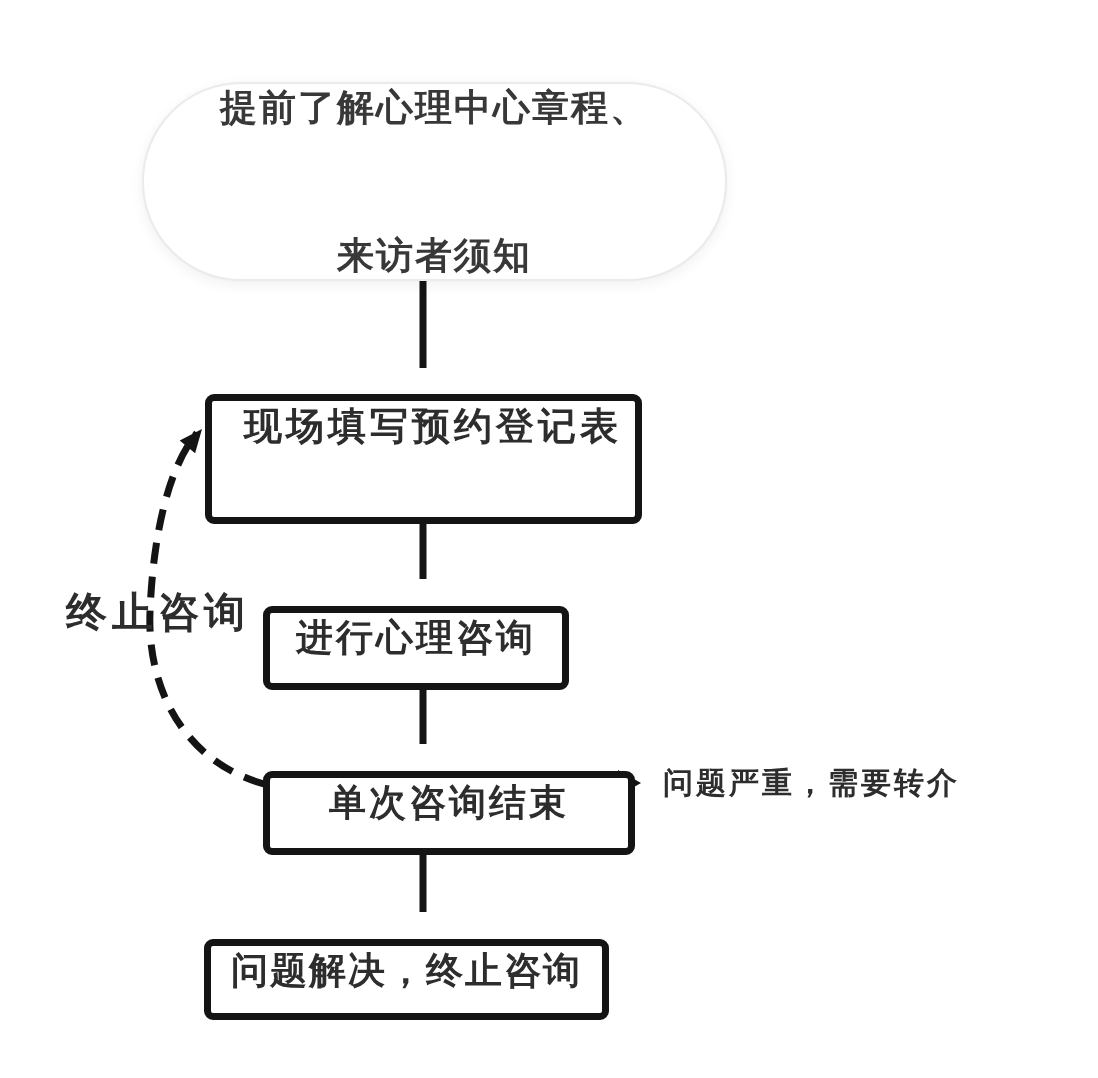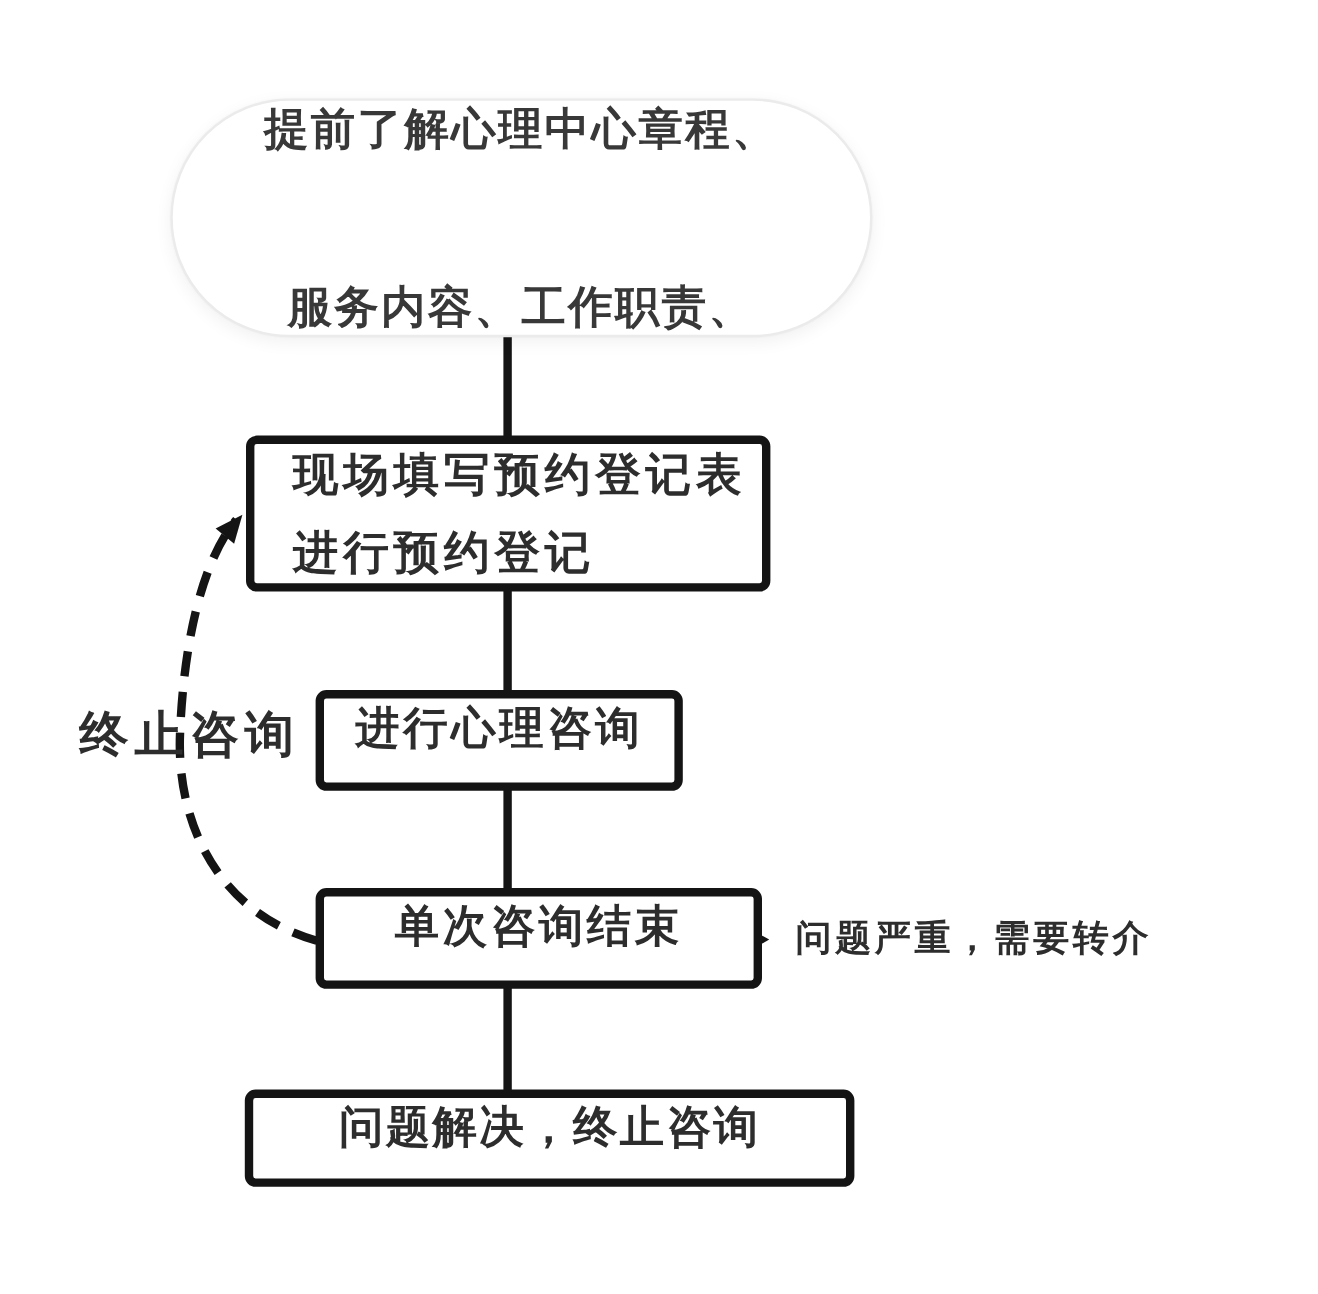--- a/index.html
+++ b/index.html
@@ -48,20 +48,21 @@
     align-items: center;
     text-align: center;
     font-size: 37px;
     line-height: 47px;
     letter-spacing: 2px;
     color: #383838;
   }
   .rect {
     border: 7px solid #141414;
     border-radius: 9px;
+    margin-top: 31px;
   }
   .node-register {
     left: 205px;
     top: 363px;
     width: 437px;
     height: 130px;
     padding-left: 32px;
     align-items: flex-start;
     font-size: 38px;
     line-height: 51px;
@@ -81,21 +82,21 @@
     top: 740px;
     width: 372px;
     height: 84px;
     align-items: center;
     font-size: 37px;
     letter-spacing: 3px;
   }
   .node-terminate {
     left: 204px;
     top: 908px;
-    width: 508px;
+    width: 405px;
     height: 81px;
     align-items: center;
     font-size: 37px;
     letter-spacing: 2px;
   }
   .edge-label {
     position: absolute;
     z-index: 3;
     color: #2d2d2d;
     font-weight: 700;
@@ -130,26 +131,25 @@
 
     <line x1="578" y1="783" x2="622" y2="783" stroke="#141414" stroke-width="7"></line>
     <polygon points="641,783 618,770 618,796" fill="#141414"></polygon>
 
     <path d="M 264,784 C 185,762 147,690 150,612 C 153,536 168,468 197,433" fill="none" stroke="#141414" stroke-width="7" stroke-dasharray="21 13"></path>
     <polygon points="202,429 195.1,453.2 179.7,440.4" fill="#141414"></polygon>
   </svg>
 
   <div class="node stadium">
     <div class="txt-line">提前了解心理中心章程、</div>
-    <div class="txt-line">服务内容、工作职责、</div>
+    <div class="txt-line">来访者须知</div>
   </div>
 
   <div class="node rect node-register">
     <div class="txt-line">现场填写预约登记表</div>
-    <div class="txt-line">进行预约登记</div>
   </div>
 
   <div class="node rect node-counseling">
     <div class="txt-line">进行心理咨询</div>
   </div>
 
   <div class="node rect node-session-end">
     <div class="txt-line">单次咨询结束</div>
   </div>
 

